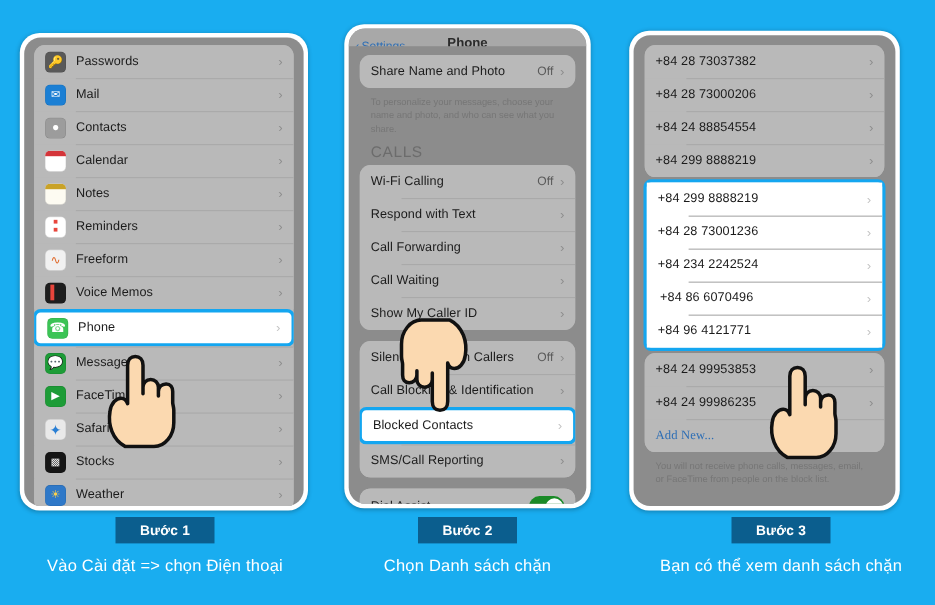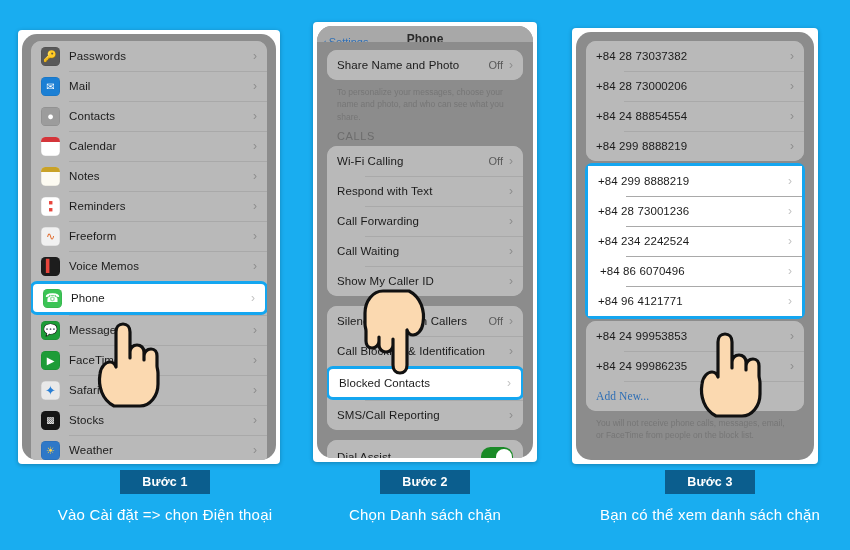--- a/index.html
+++ b/index.html
@@ -8,21 +8,21 @@
     background: #18ace3;
     font-family: "Liberation Sans", sans-serif;
     overflow: hidden;
   }
   .stage { position: relative; width: 850px; height: 550px; background: #19adf0; }
 
   
   .phone {
     position: absolute;
     background: #ffffff;
-    border-radius: 4px;
+    border-radius: 18px;
     box-shadow: 0 1px 4px rgba(0,0,0,0.25);
     padding: 4px;
     overflow: hidden;
   }
   .screen {
     width: 100%; height: 100%;
     background: #8c8c8c;
     border-radius: 15px;
     overflow: hidden;
     position: relative;
@@ -91,21 +91,21 @@
     border: 3px solid #14a6f0;
     border-radius: 7px;
     margin: 0 -1px;
     height: 34px;
   }
   .hl::before { display: none !important; }
   .hl .chev { color: #c3c3c3; }
 
   
   .sechdr {
-    font-size: 11px;
+    font-size: 14px;
     color: #6c6c6c;
     letter-spacing: .6px;
     padding: 7px 20px 4px 20px;
     text-transform: uppercase;
   }
   .footnote {
     font-size: 8.5px;
     color: #767676;
     line-height: 1.45;
     padding: 6px 20px 0 20px;
@@ -163,21 +163,21 @@
     padding: 5px 22px 5px 22px;
     letter-spacing: .2px;
   }
   .captxt {
     color: #ffffff;
     font-size: 15px;
     margin-top: 11px;
     line-height: 1.35;
     letter-spacing: .2px;
   }
-  #cap1 { left: 15px;   top: 470px; width: 300px; }
+  #cap1 { left: 0;   top: 470px; width: 300px; }
   #cap2 { left: 300px; top: 470px; width: 250px; }
   #cap3 { left: 570px; top: 470px; width: 280px; }
 </style>
 </head>
 <body>
 
 <div class="stage">
 
   <div class="phone" id="phone1">
     <div class="screen">

